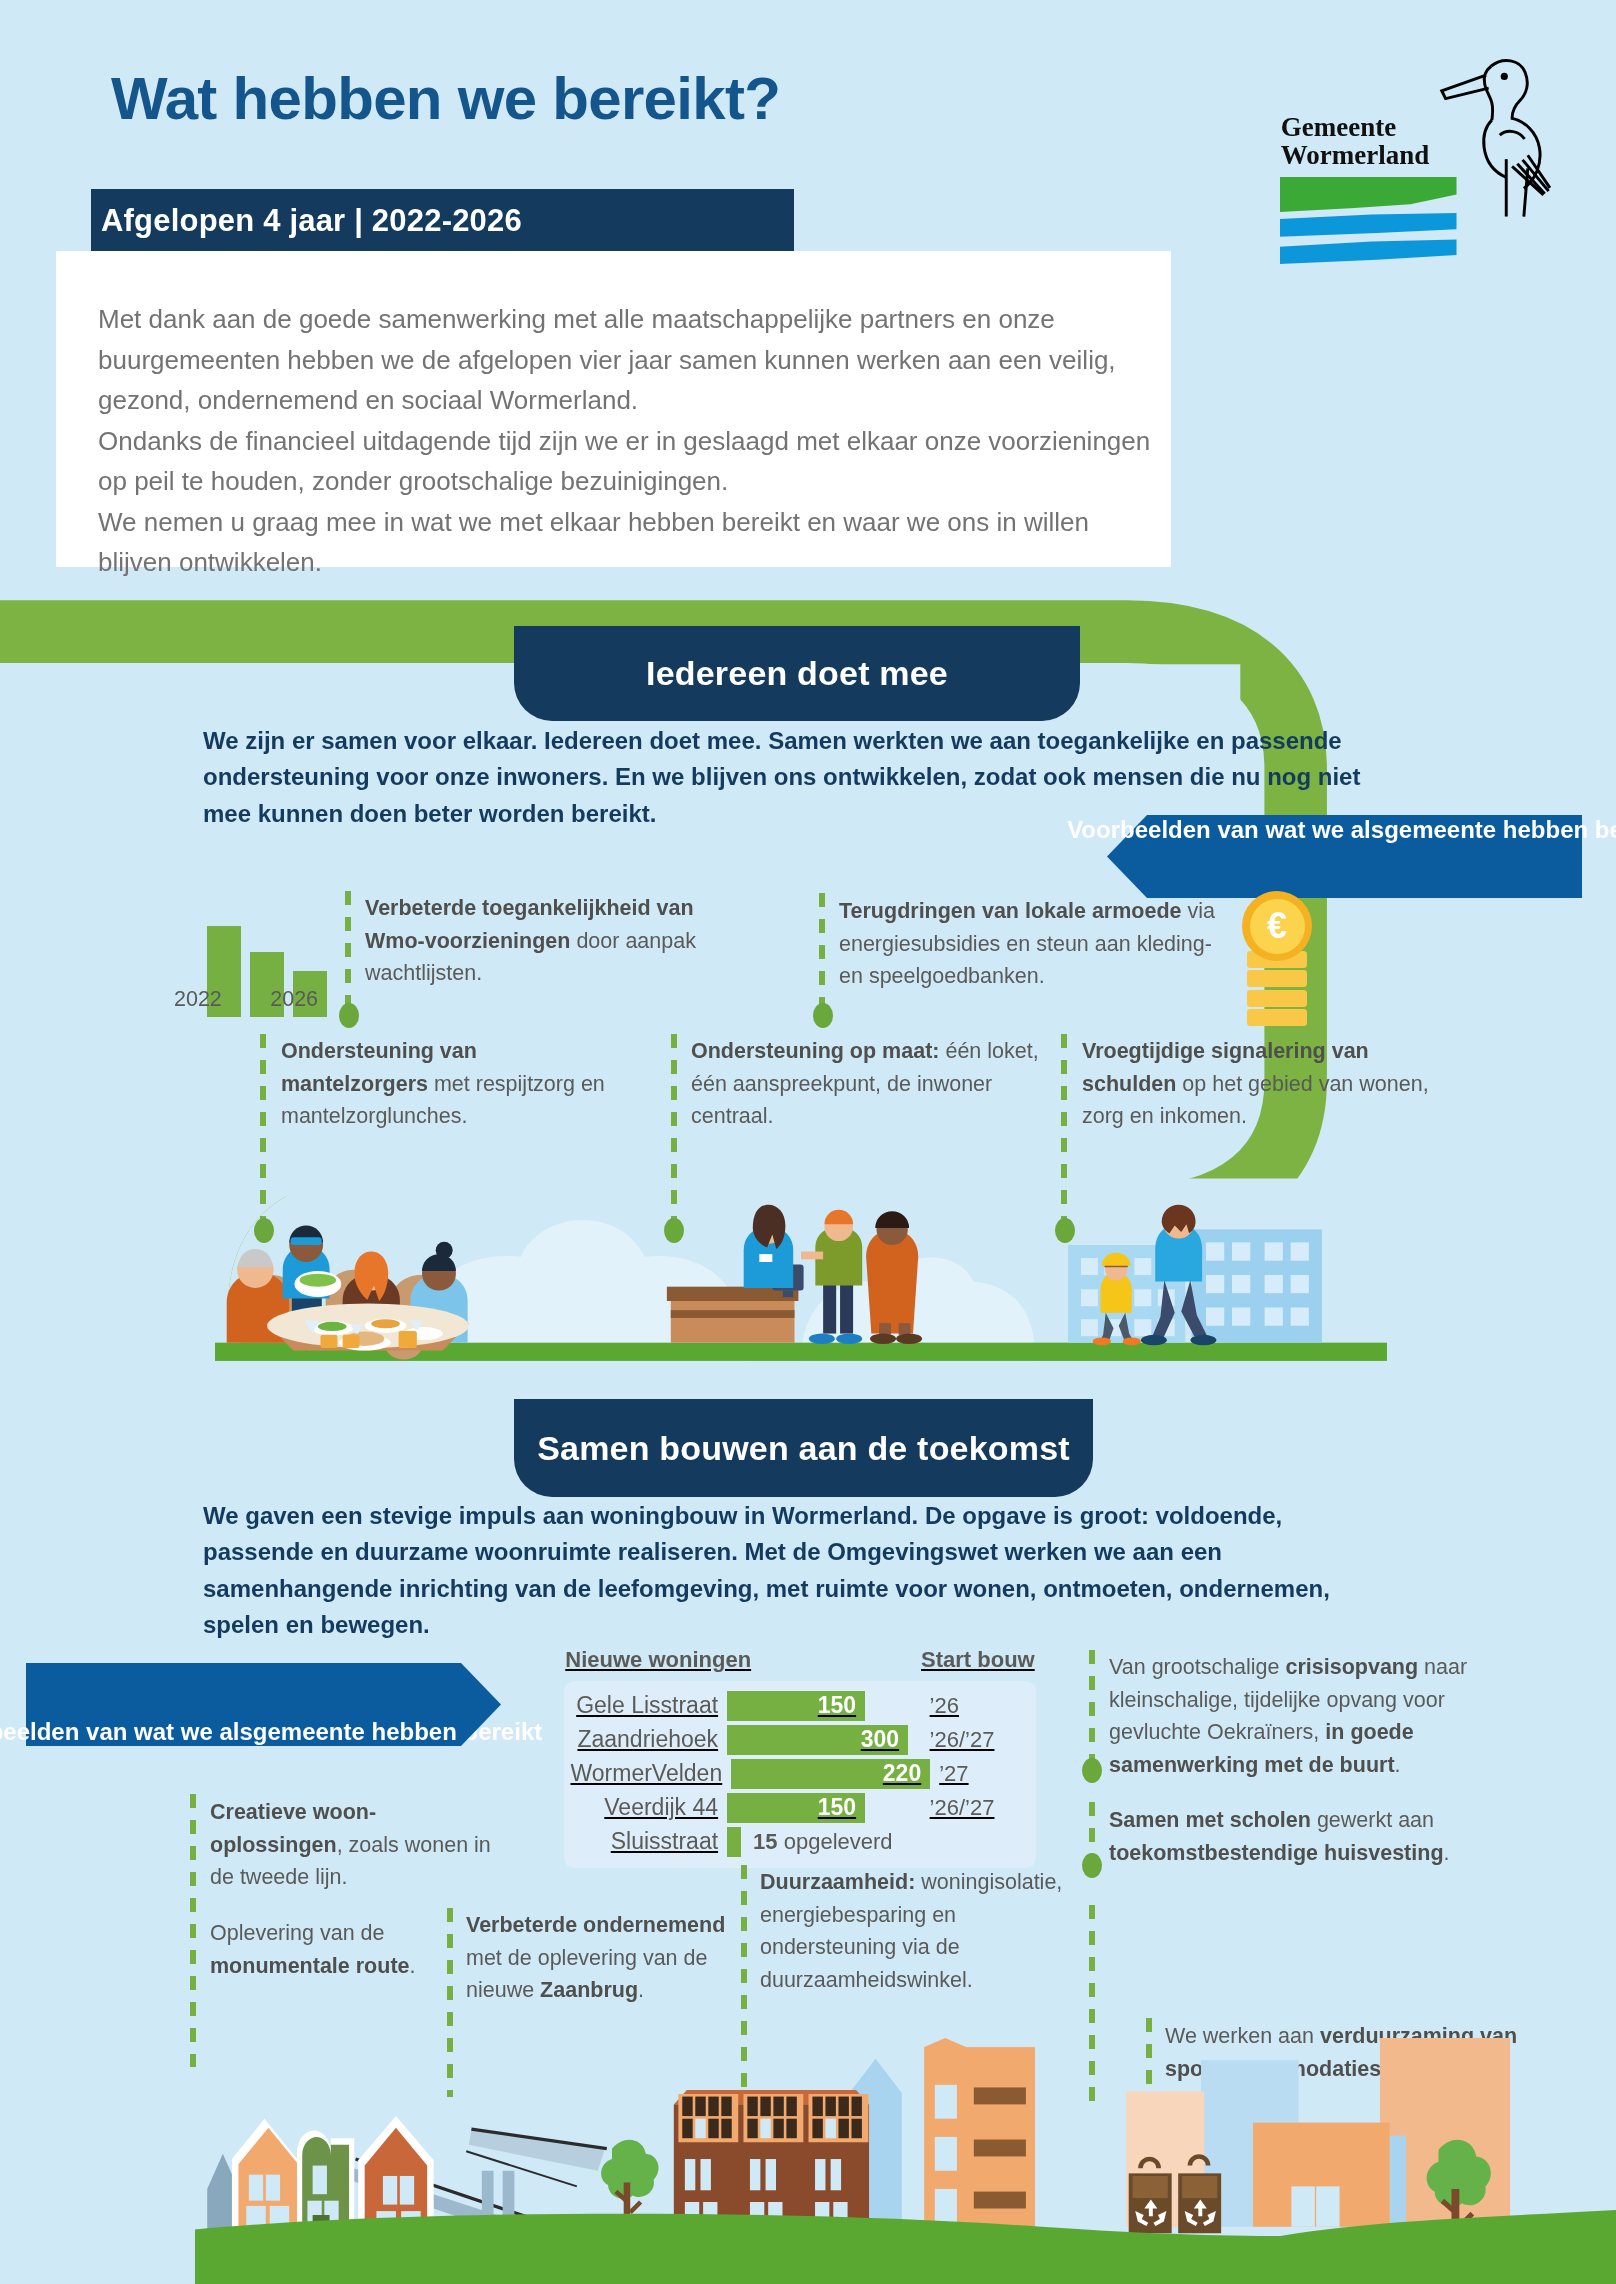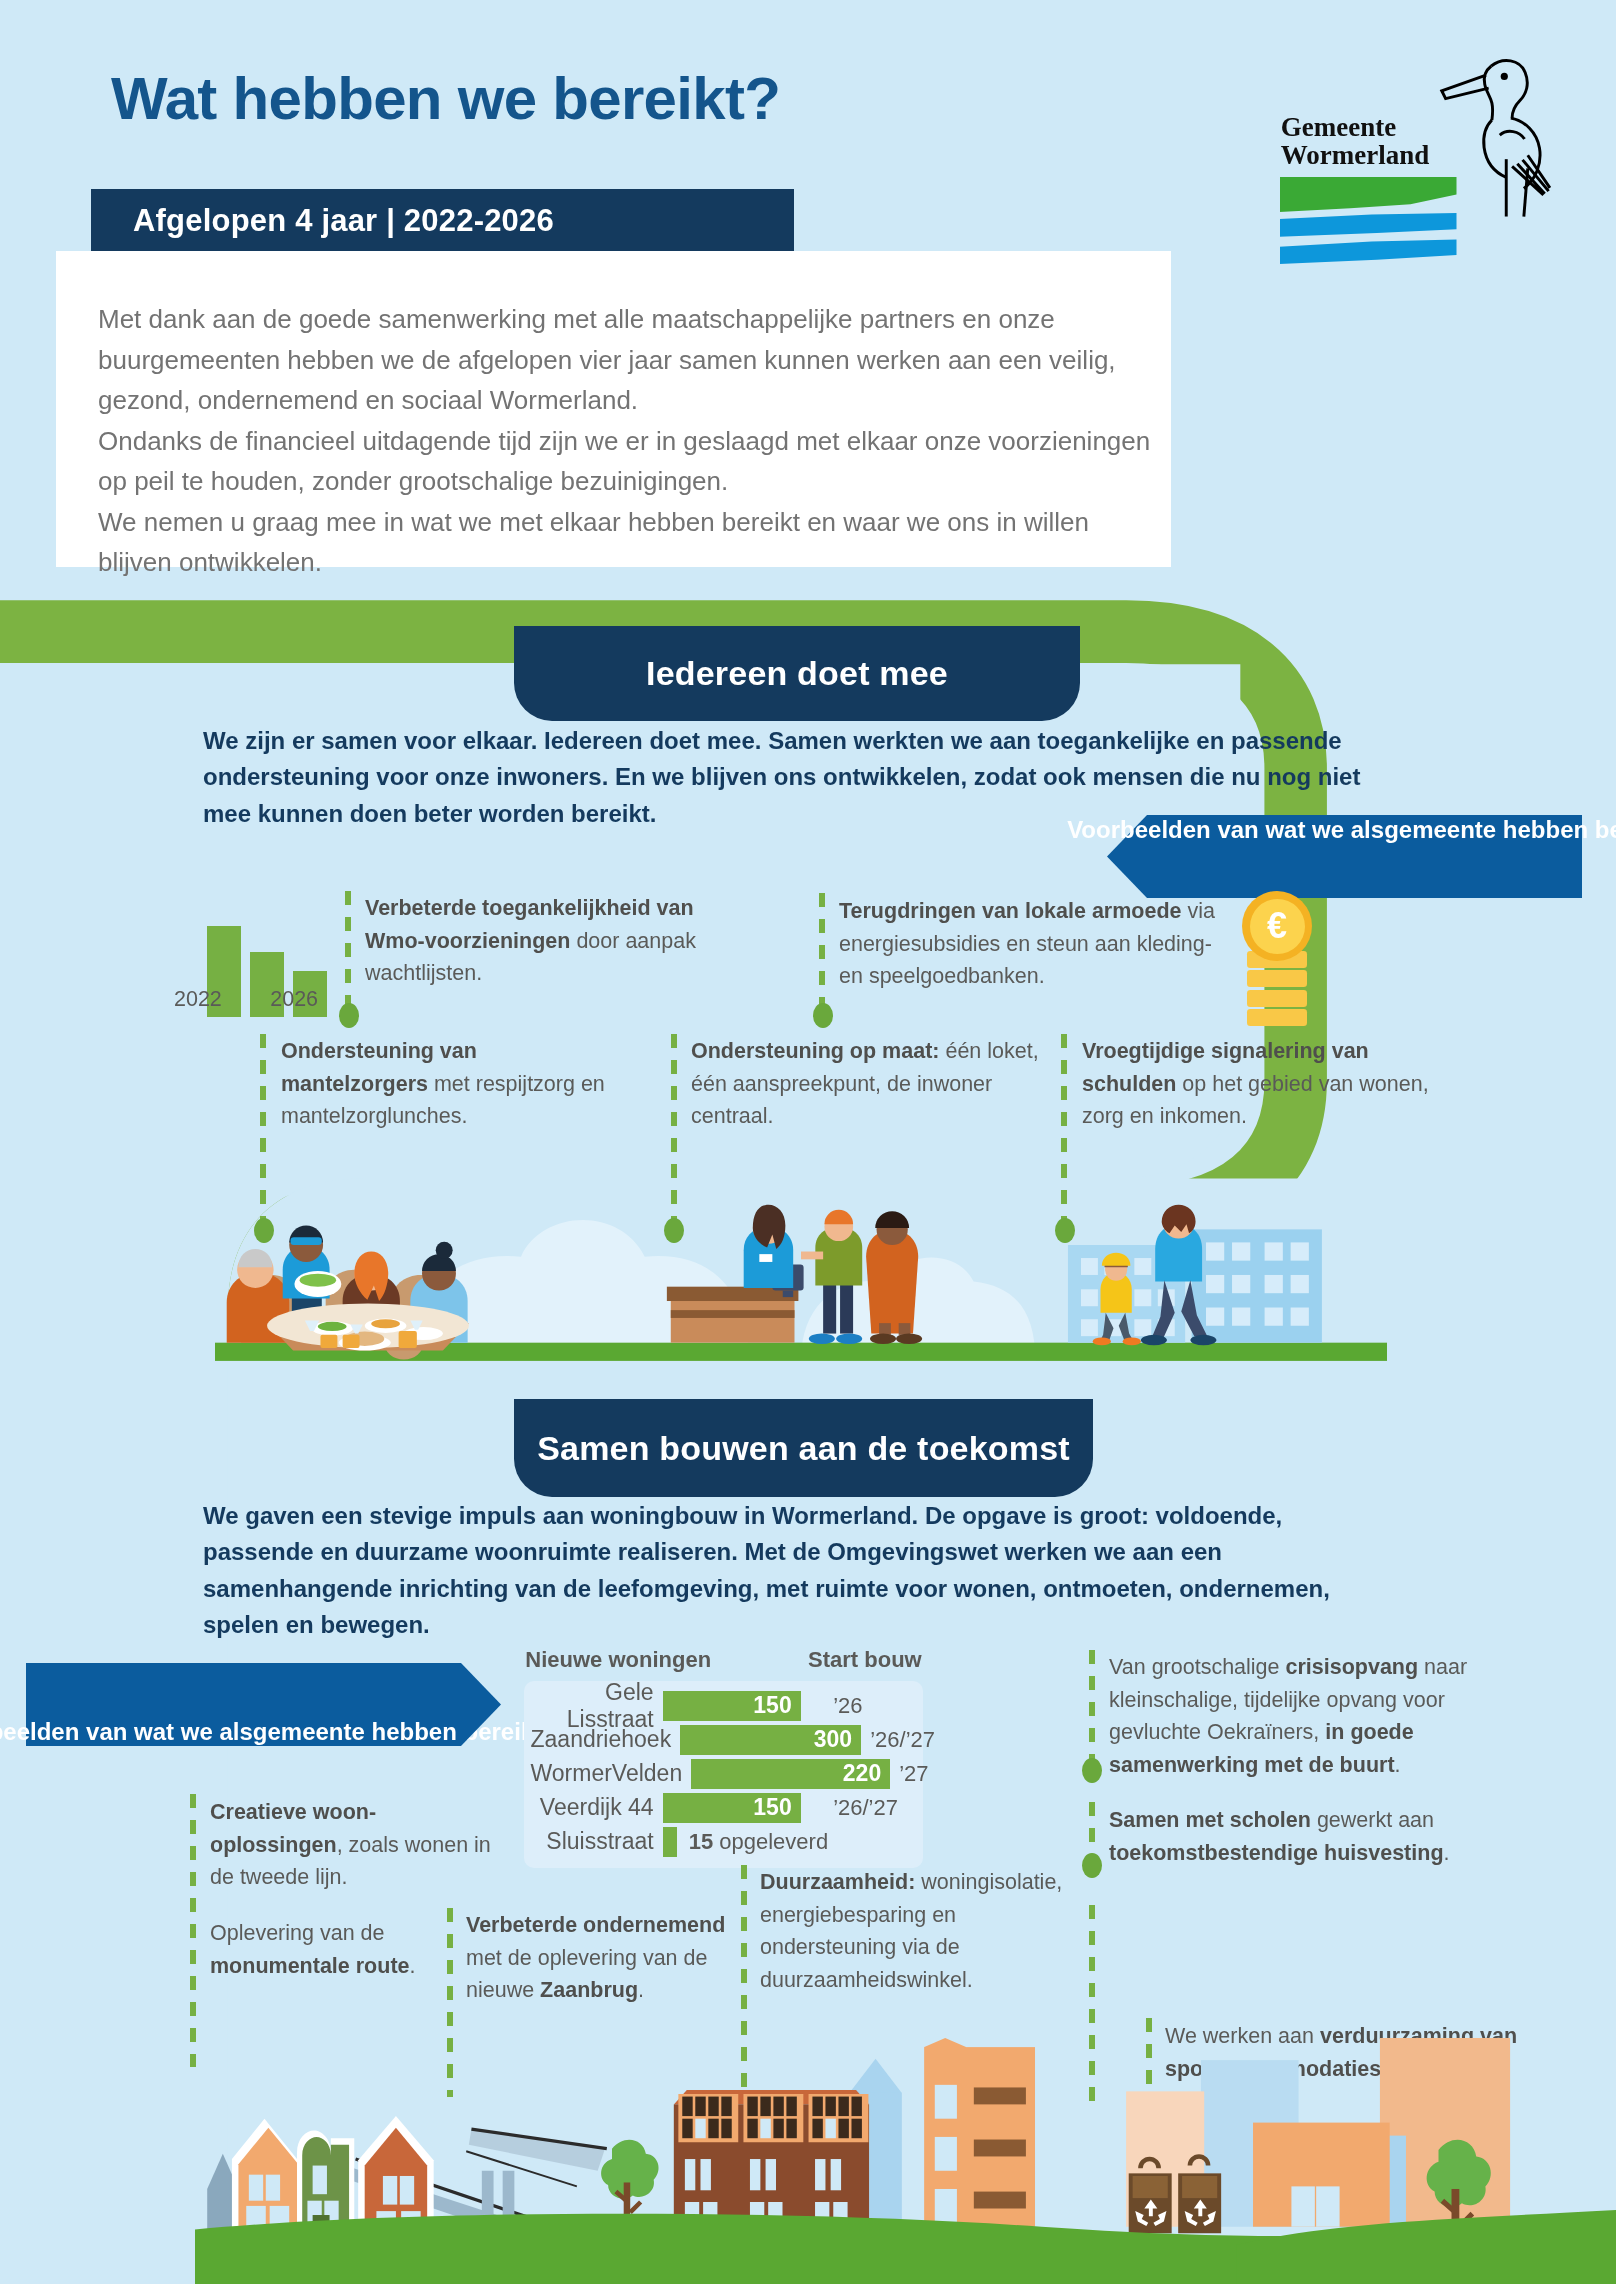--- a/index.html
+++ b/index.html
@@ -28,21 +28,21 @@
   #title{
     position:absolute;left:111px;top:64px;
     font-size:60px;font-weight:bold;color:#14558c;
     letter-spacing:-0.7px;white-space:nowrap;
   }
   #subtitle-bar{
     position:absolute;left:91px;top:189px;width:703px;height:63px;
     background:var(--navy);display:flex;align-items:center;
   }
   #subtitle-bar span{
-    color:#fff;font-size:31px;font-weight:bold;margin-left:42px;letter-spacing:0.2px;
+    color:#fff;font-size:31px;font-weight:bold;margin-left:10px;letter-spacing:0.2px;
   }
   
   #logo{position:absolute;left:1273px;top:36px;width:293px;height:215px;}
   #logo .lname{
     position:absolute;left:7.8px;top:78px;width:182px;
     font-family:"Liberation Serif",serif;font-weight:bold;font-size:27px;
     line-height:1.02;color:#111;
   }
   #logo .band-green{
     position:absolute;left:6.5px;top:141px;width:177px;height:38px;background:#3aa935;
@@ -124,21 +124,21 @@
 
   
   #coins{position:absolute;left:1242px;top:891px;width:72px;height:104px;}
   #coins .c{position:absolute;left:5.2px;width:60px;height:17px;border-radius:3.3px;background:#f9c847;}
   #coins .big{position:absolute;left:0;top:0;width:70px;height:70px;border-radius:50%;
      background:#f4b223;display:flex;align-items:center;justify-content:center;}
   #coins .big .inner{width:55px;height:55px;border-radius:50%;background:#fcd34d;
      display:flex;align-items:center;justify-content:center;color:#fff;font-size:36px;font-weight:bold;}
 
   
-  #housing{position:absolute;left:524px;top:1647px;width:399px;}
+  #housing{position:absolute;left:564px;top:1647px;width:472px;text-decoration:underline;}
   #housing .hdr{display:flex;justify-content:space-between;color:var(--grey);
      font-size:22px;font-weight:bold;margin-bottom:7.8px;padding:0 1.3px;}
   #housing .panel{background:#ddeefa;border-radius:10px;padding:7.8px 6.5px 9px 6.5px;}
   #housing .row{display:flex;align-items:center;height:34px;}
   #housing .nm{width:164px;text-align:right;padding-right:9px;color:var(--grey);font-size:23px;}
   #housing .barwrap{width:215px;position:relative;height:30px;}
   #housing .bar{height:30px;background:#76b043;display:flex;align-items:center;
       justify-content:flex-end;}
   #housing .bar .v{color:#fff;font-size:23px;font-weight:bold;padding-right:9px;}
   #housing .after{color:var(--grey);font-size:22px;padding-left:6.5px;white-space:nowrap;}

